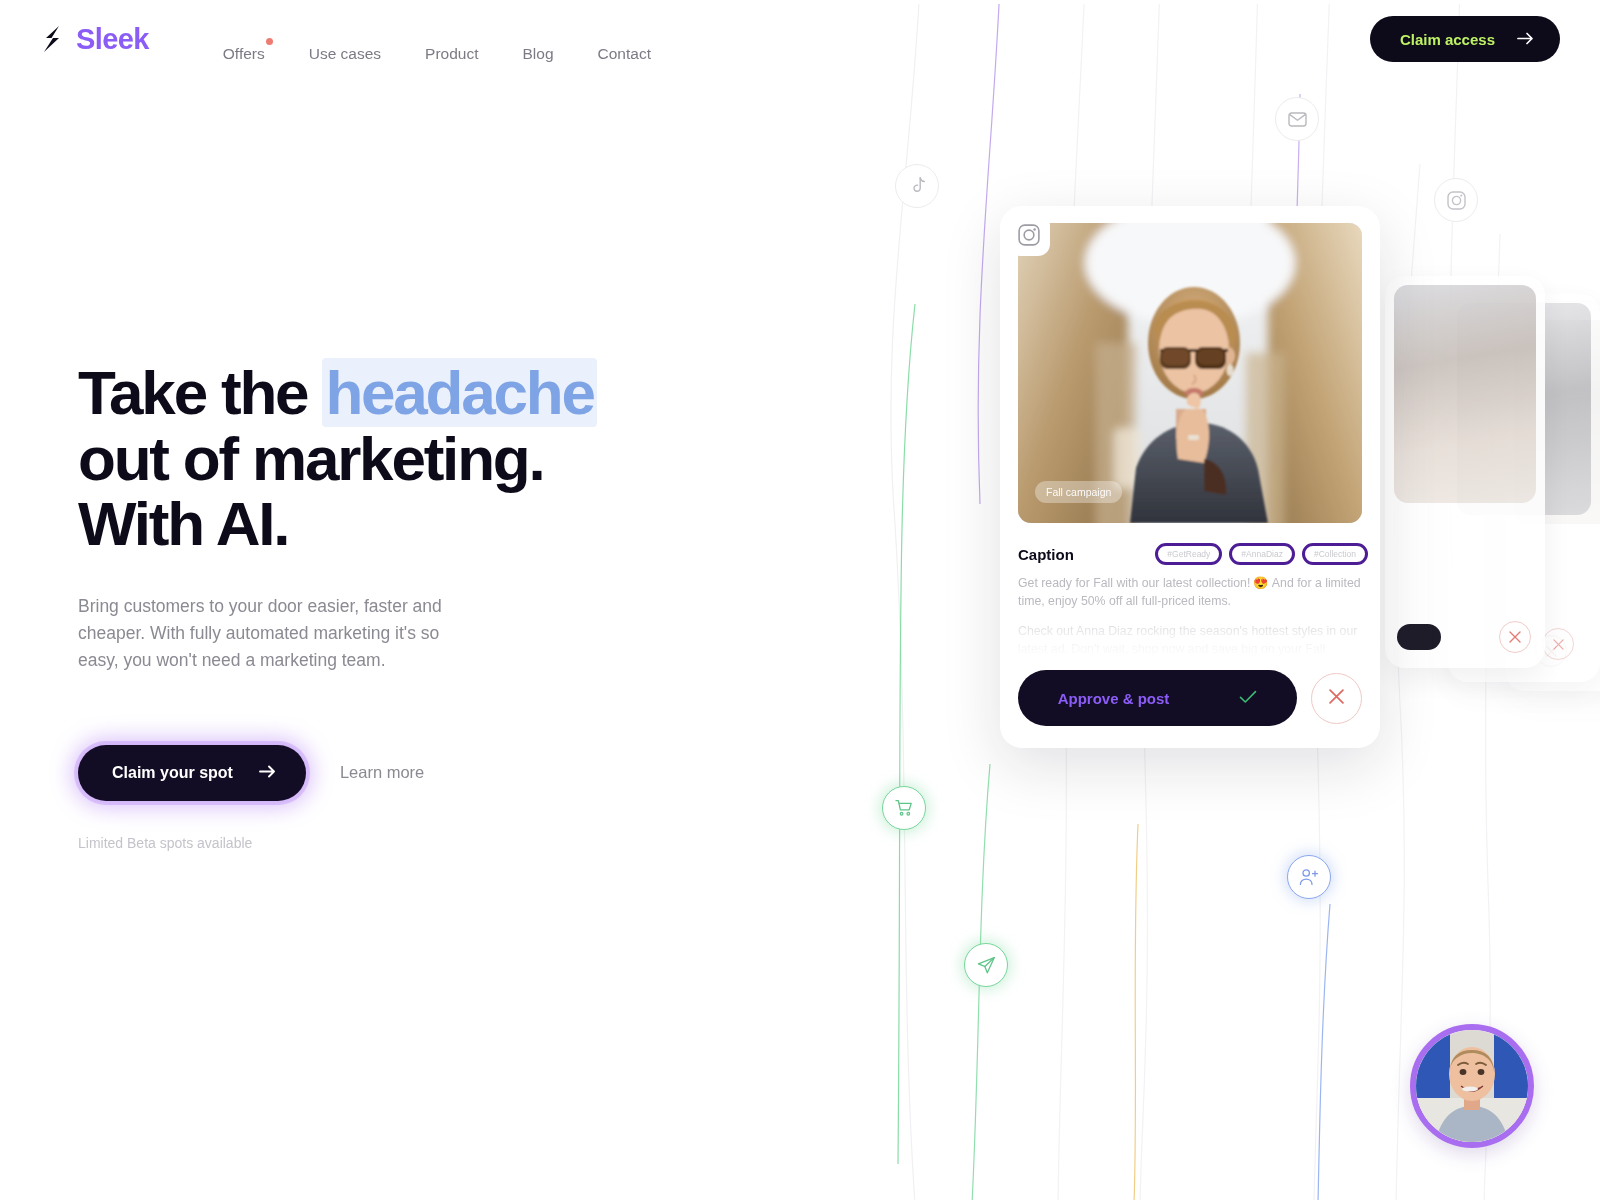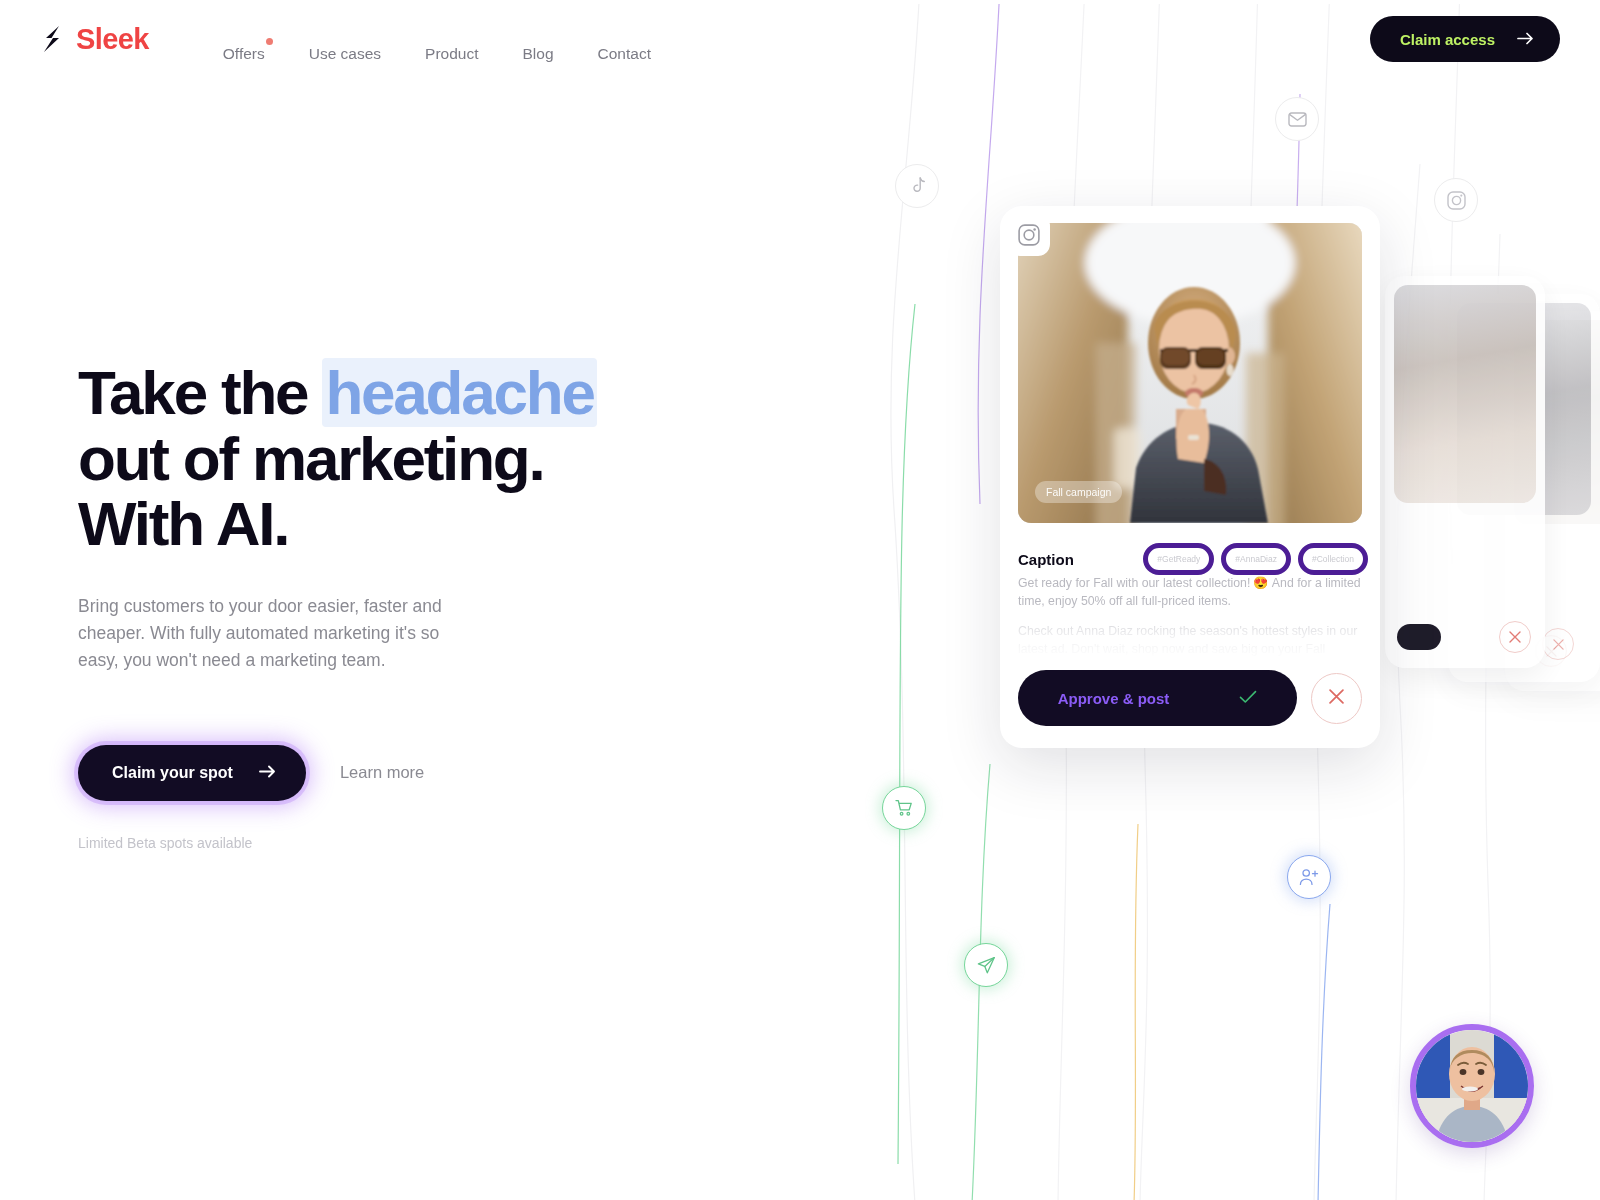--- a/index.html
+++ b/index.html
@@ -8,21 +8,21 @@
     background: #ffffff;
     font-family: "Liberation Sans", sans-serif;
     overflow: hidden;
   }
   .page { position: relative; width: 1600px; height: 1200px; background:#fff; overflow:hidden; }
 
   
   .nav { position:absolute; top:0; left:0; width:1600px; height:78px; display:flex; align-items:center; z-index:60; }
   .brand { display:flex; align-items:center; gap:10px; margin-left:40px; }
   .brand-mark { width:26px; height:28px; position:relative; }
-  .brand-name { font-size:29px; font-weight:700; color:#ef4444; letter-spacing:-0.6px; }
+  .brand-name { font-size:29px; font-weight:700; color:#8b5cf6; letter-spacing:-0.6px; }
   .nav-links { display:flex; align-items:center; margin-left:52px; }
   .nav-link { position:relative; font-size:15.5px; color:#7b7b85; padding:0 22px; text-decoration:none; white-space:nowrap;margin-top:30px; }
   .nav-dot { position:absolute; top:-7px; right:14px; width:7px; height:7px; border-radius:50%; background:#ef7c72; }
   .claim-access { position:absolute; right:40px; top:16px; height:46px; padding:0 26px 0 30px;
       background:#0d0a19; color:#bef264; border:none; border-radius:999px; font-size:15px; font-weight:700;
       display:flex; align-items:center; gap:22px; cursor:pointer; font-family:inherit; }
 
   
   .hero { position:absolute; left:78px; top:360px; width:720px; z-index:40; }
   .headline { font-size:62px; line-height:1.06; font-weight:700; color:#0d0a19; letter-spacing:-2.2px; }
@@ -60,21 +60,21 @@
       background:#fff; display:flex; align-items:center; justify-content:center; z-index:3; }
   .card-img { position:absolute; left:18px; top:17px; width:344px; height:300px; border-radius:13px;
       overflow:hidden; background:#cdbda6; }
   .card-img .ph { position:absolute; inset:0; }
   .img-pill { position:absolute; left:17px; bottom:20px; height:22px; padding:0 11px; border-radius:999px;
       background:rgba(255,255,255,.34); color:rgba(255,255,255,.95); font-size:10.5px;
       display:flex; align-items:center; z-index:4; }
   .cap-head { position:absolute; left:18px; top:337px; right:12px; display:flex; align-items:center; }
   .cap-title { font-size:15px; font-weight:700; color:#0d0a19; }
   .tags { margin-left:auto; display:flex; gap:7px; }
-  .tag { height:32px; padding:0 9px; border:5px solid #4c1d95; border-radius:999px; color:#c9c9cf;
+  .tag { height:22px; padding:0 9px; border:3px solid #4c1d95; border-radius:999px; color:#c9c9cf;
       font-size:8.5px; display:flex; align-items:center; }
   .cap-body { position:absolute; left:18px; right:18px; top:368px; font-size:12.3px; line-height:1.5;
       color:#b9b9c0; -webkit-mask-image:linear-gradient(#000 0%, #000 35%, rgba(0,0,0,.25) 72%, transparent 100%);
       mask-image:linear-gradient(#000 0%, #000 35%, rgba(0,0,0,.25) 72%, transparent 100%); }
   .cap-body p + p { margin-top:11px; }
   .card-actions { position:absolute; left:18px; right:18px; bottom:22px; display:flex; align-items:center; gap:14px; }
   .approve { flex:1; height:56px; background:#120c24; color:#8b5cf6; border:none; border-radius:999px;
       display:flex; align-items:center; justify-content:center; gap:70px; font-size:15px; font-weight:700;
       cursor:pointer; font-family:inherit; }
   .reject { width:51px; height:51px; border-radius:50%; background:#fff; border:1px solid #eec9c6;

